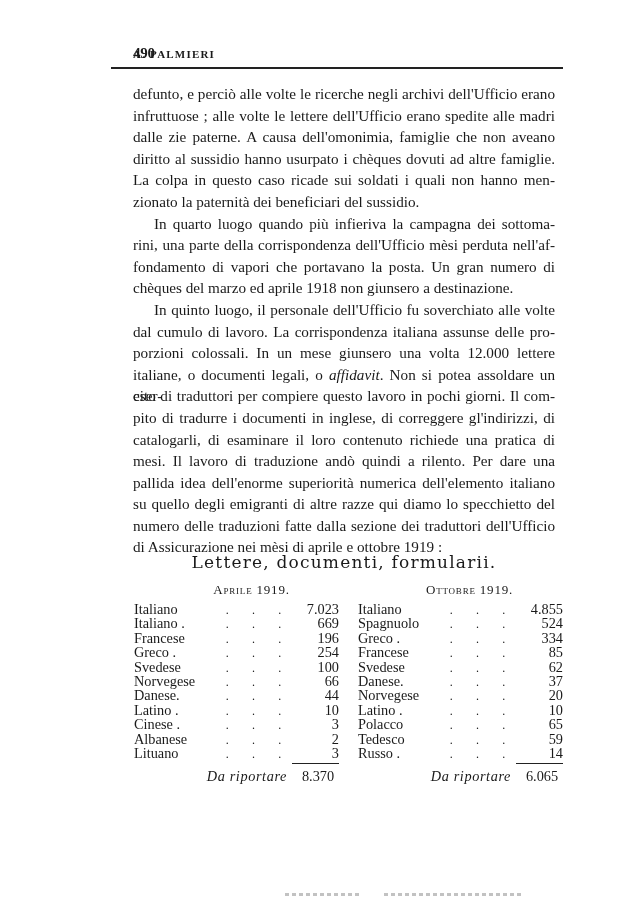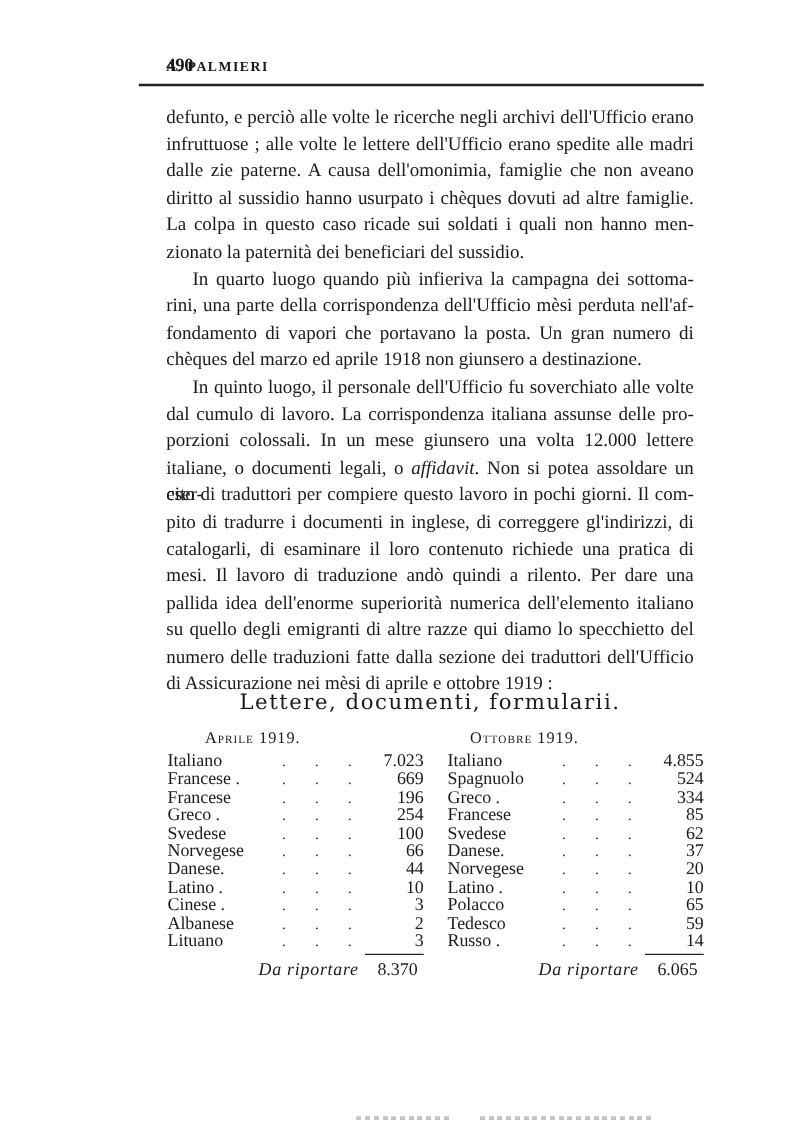--- a/index.html
+++ b/index.html
@@ -38,21 +38,21 @@
     position: absolute; left: 133px; width: 422px; top: 552px; text-align: center;
     font-size: 17px; letter-spacing: 1.2px; font-family: "DejaVu Serif", serif; font-weight: normal;
   }
   .col {
     position: absolute; top: 582px; width: 205px;
     font-family: "Liberation Serif", serif;
   }
   .col.left { left: 134px; }
   .col.right { left: 358px; }
   .col-head {
-    font-size: 13px; letter-spacing: 0.8px; height: 18px; margin-bottom: 2px;
+    text-align: center; font-size: 13px; letter-spacing: 0.8px; height: 18px; margin-bottom: 2px;
     font-variant: small-caps;
   }
   .col.left .col-head { padding-left: 30px; }
   .col.right .col-head { padding-left: 18px; }
   .row {
     display: flex; align-items: baseline; height: 14.4px; font-size: 14.3px; line-height: 14.4px;
   }
   .row .name { width: 76px; white-space: nowrap; }
   .row .dots { flex: 1; display: flex; justify-content: space-around; padding: 0 4px; font-size: 12px; }
   .row .val { width: 42px; text-align: right; }
@@ -110,21 +110,21 @@
       <div class="row">
         <span class="name">Italiano</span>
         <span class="dots">
           <span>.</span>
           <span>.</span>
           <span>.</span>
         </span>
         <span class="val">7.023</span>
       </div>
       <div class="row">
-        <span class="name">Francese .</span>
+        <span class="name">Italiano .</span>
         <span class="dots">
           <span>.</span>
           <span>.</span>
           <span>.</span>
         </span>
         <span class="val">669</span>
       </div>
       <div class="row">
         <span class="name">Francese</span>
         <span class="dots">

